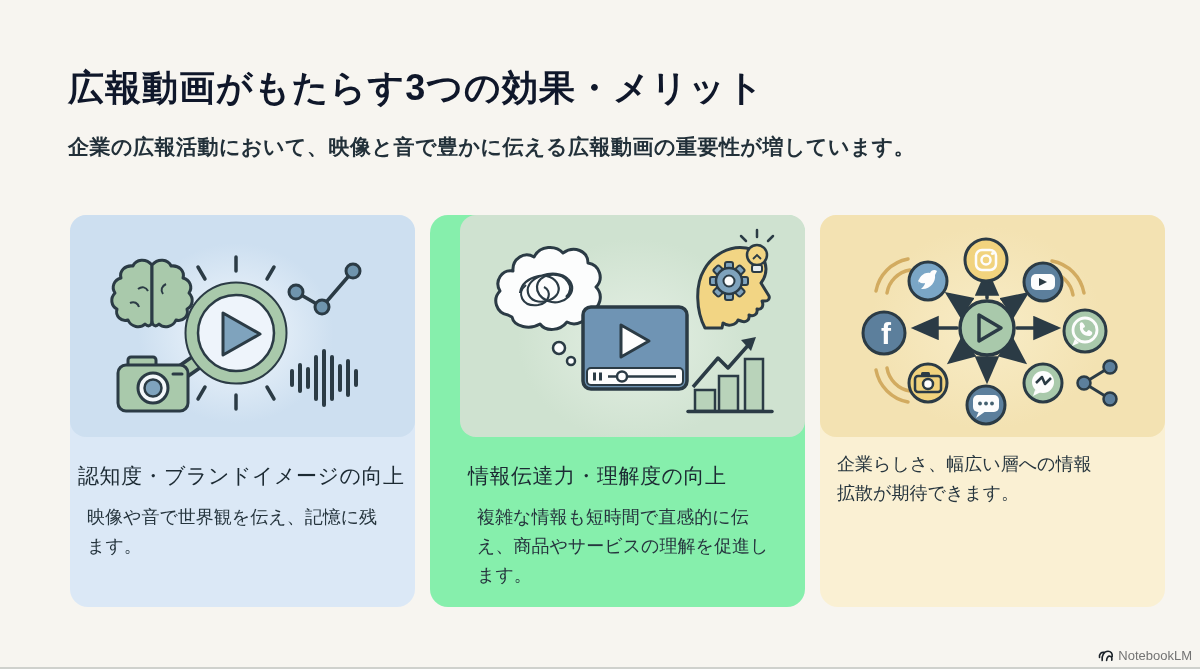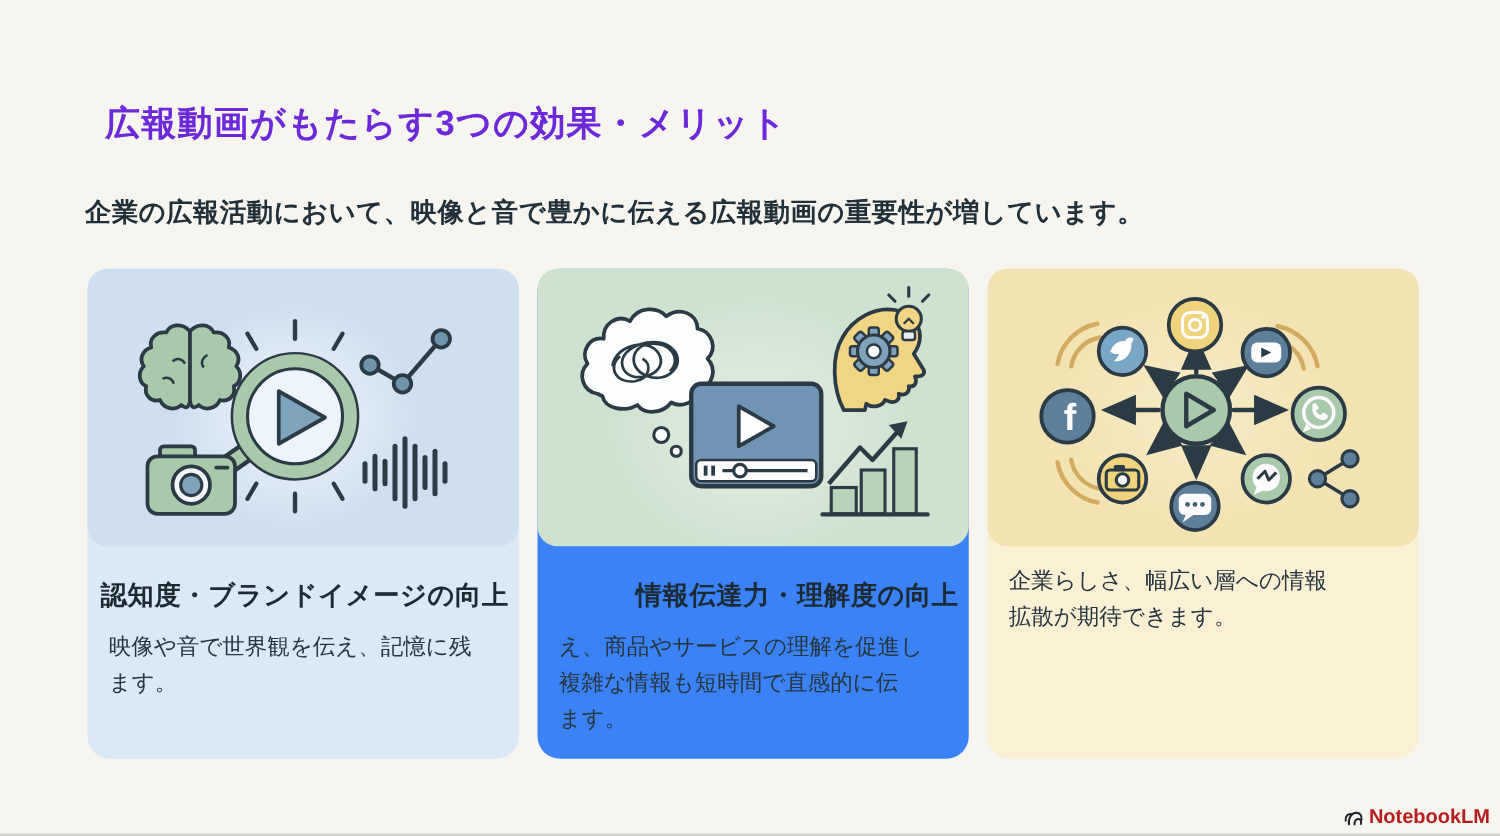--- a/index.html
+++ b/index.html
@@ -5,48 +5,48 @@
   html,body{margin:0;padding:0;}
   body{
     width:1200px;height:669px;position:relative;overflow:hidden;
     background:#f7f5f0;
     font-family:"Liberation Sans","DejaVu Sans",sans-serif;
     color:#1d2b33;
   }
   .slide{position:absolute;inset:0;}
   .slide::after{content:"";position:absolute;left:0;right:0;bottom:0;height:2px;background:rgba(70,80,82,.22);}
   h1.title{
-    position:absolute;left:68px;top:64px;margin:16px;
-    font-size:28px;font-weight:900;letter-spacing:1px;color:#6d28d9;
+    position:absolute;left:68px;top:64px;margin:0;
+    font-size:36px;font-weight:900;letter-spacing:1px;color:#0f172a;
   }
   p.subtitle{
-    position:absolute;left:68px;top:156px;margin:0;
+    position:absolute;left:68px;top:133px;margin:0;
     font-size:21px;font-weight:600;color:#223039;letter-spacing:.5px;text-align:center;
   }
   .cards{position:absolute;left:70px;top:215px;display:flex;gap:15px;}
   .card{width:345px;height:392px;border-radius:18px;position:relative;}
   .card-blue{background:#dbe8f6;}
-  .card-green{background:#3b82f6;}
+  .card-green{background:#86efac;padding-left:30px;}
   .card-yellow{background:#faf0d3;}
   .panel{width:345px;height:222px;border-radius:16px;position:relative;}
   .panel svg{display:block;}
   .panel-blue{background:radial-gradient(130px 120px at 166px 118px,#f2f8fd 0%,#cddff0 75%);}
   .panel-green{background:radial-gradient(150px 130px at 175px 125px,#e4efe4 0%,#cfe2d0 78%);}
   .panel-yellow{background:radial-gradient(150px 130px at 167px 113px,#f8ecc6 0%,#f3e2b2 78%);}
   .card h2{
-    margin:25px 8px 0;text-align:right;
-    font-size:21px;font-weight:700;color:#1c2a33;letter-spacing:.5px;
+    margin:25px 8px 0;text-align:left;
+    font-size:21px;font-weight:400;color:#1c2a33;letter-spacing:.5px;
   }
   .card .body{
     margin:13px 17px 0;font-size:18px;line-height:29px;font-weight:500;color:#26353e;
   }
   .card .body span{display:block;font-family:Liberation Serif, serif;}
   .watermark{
     position:absolute;right:8px;bottom:6px;display:flex;align-items:center;gap:4px;
-    font-size:16px;font-weight:700;color:#b91c1c;
+    font-size:13px;font-weight:400;color:#737373;
   }
 </style>
 </head>
 <body>
 
 <div class="slide">
 
   <h1 class="title">広報動画がもたらす3つの効果・メリット</h1>
   <p class="subtitle">企業の広報活動において、映像と音で豊かに伝える広報動画の重要性が増しています。</p>
 
@@ -170,22 +170,22 @@
             <rect x="259" y="161" width="19" height="35" fill="#b9d3ba" stroke="#2b3b45" stroke-width="2.5"></rect>
             <rect x="285" y="144" width="18" height="52" fill="#b9d3ba" stroke="#2b3b45" stroke-width="2.5"></rect>
             <line x1="228" y1="196.5" x2="312" y2="196.5" stroke="#2b3b45" stroke-width="3.5" stroke-linecap="round"></line>
             <path d="M233,172 L258,143 L268,153 L291,127" fill="none" stroke="#2b3b45" stroke-width="3.5" stroke-linejoin="round"></path>
             <polygon points="296,122 281,125 291,136" fill="#2b3b45"></polygon>
           </g>
         </svg>
       </div>
       <h2>情報伝達力・理解度の向上</h2>
       <p class="body">
+        <span>複雑な情報も短時間で直感的に伝</span>
         <span>え、商品やサービスの理解を促進し</span>
-        <span>複雑な情報も短時間で直感的に伝</span>
         <span>ます。</span>
       </p>
     </article>
 
     <article class="card card-yellow">
       <div class="panel panel-yellow">
         <svg width="345" height="222" viewBox="0 0 345 222">
           <defs>
             <marker id="ah" markerWidth="10" markerHeight="10" refX="6.5" refY="3.5" orient="auto">
               <polygon points="0 0, 8 3.5, 0 7" fill="#2b3b45"></polygon>

